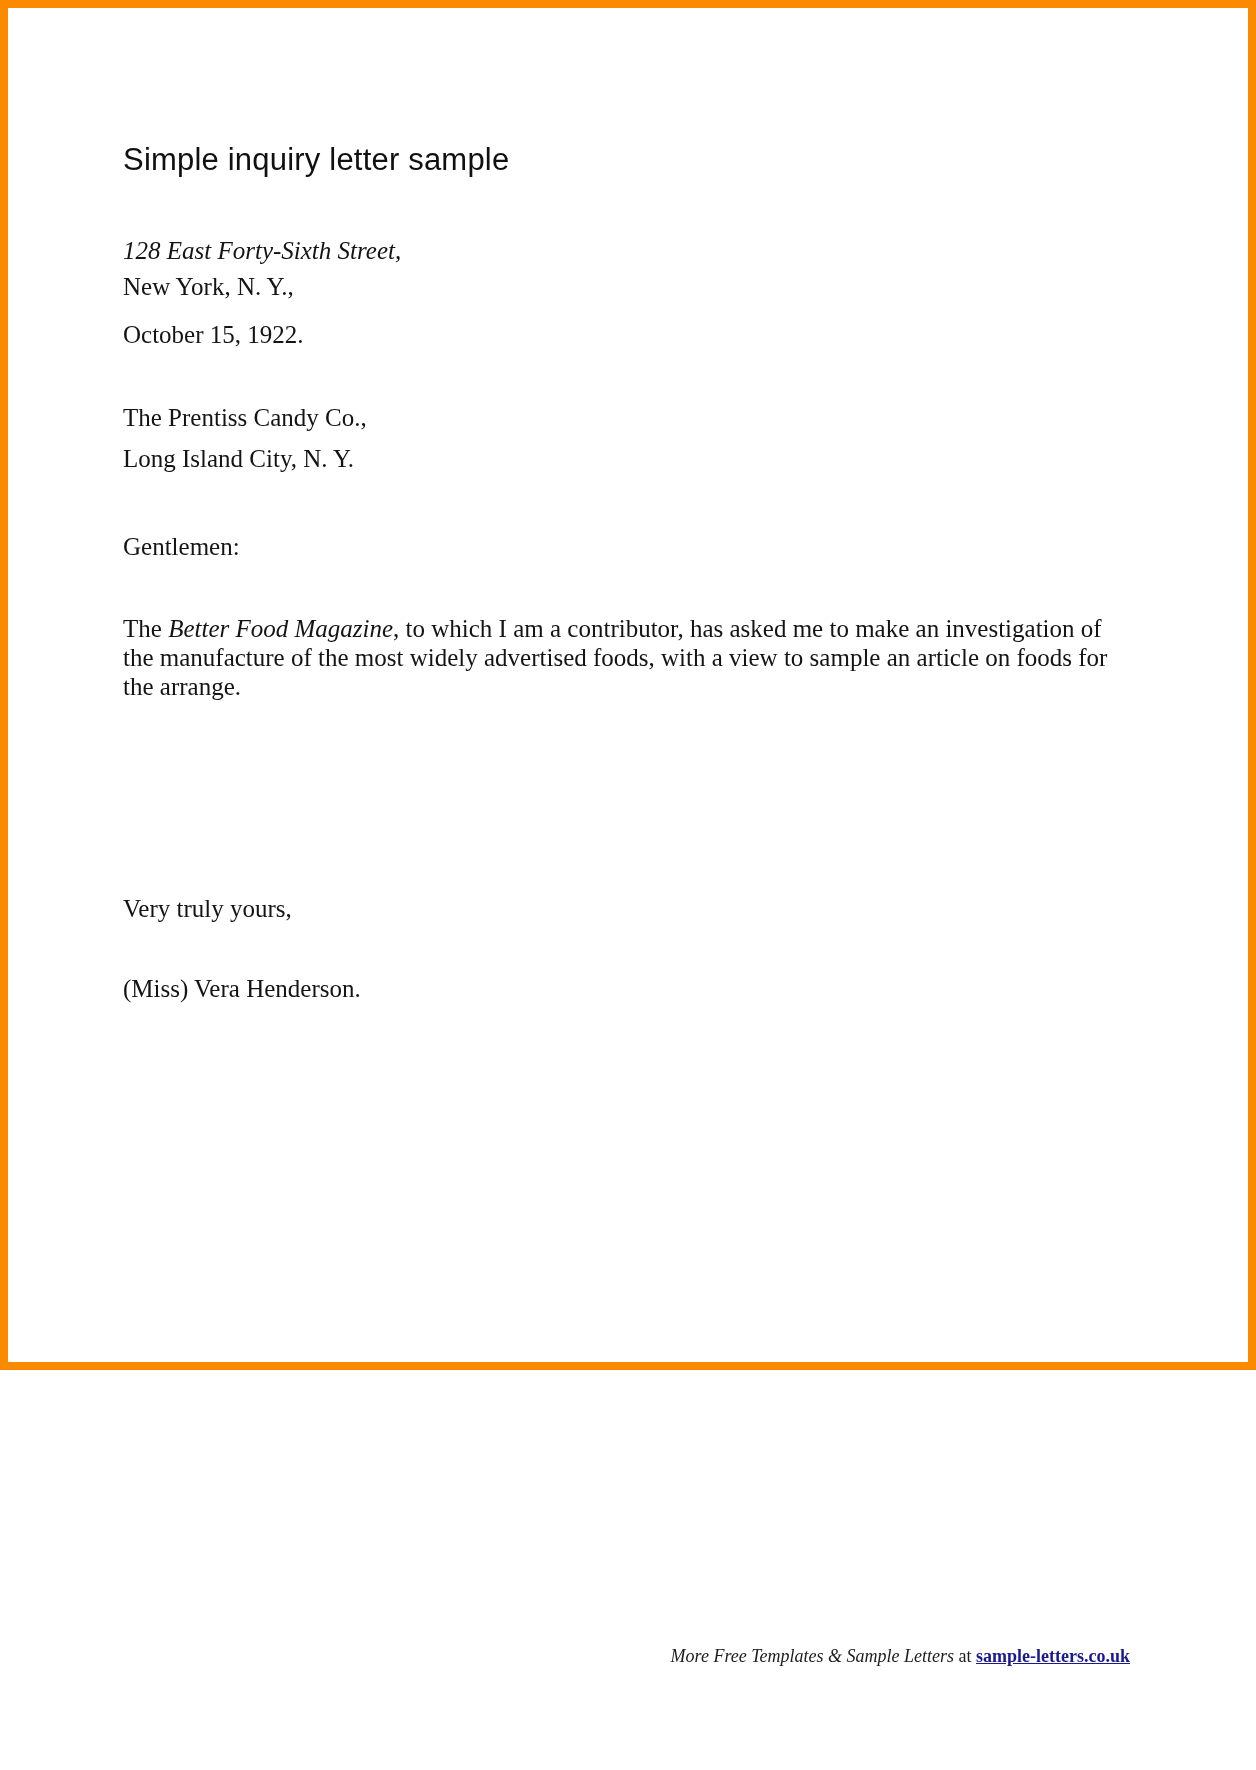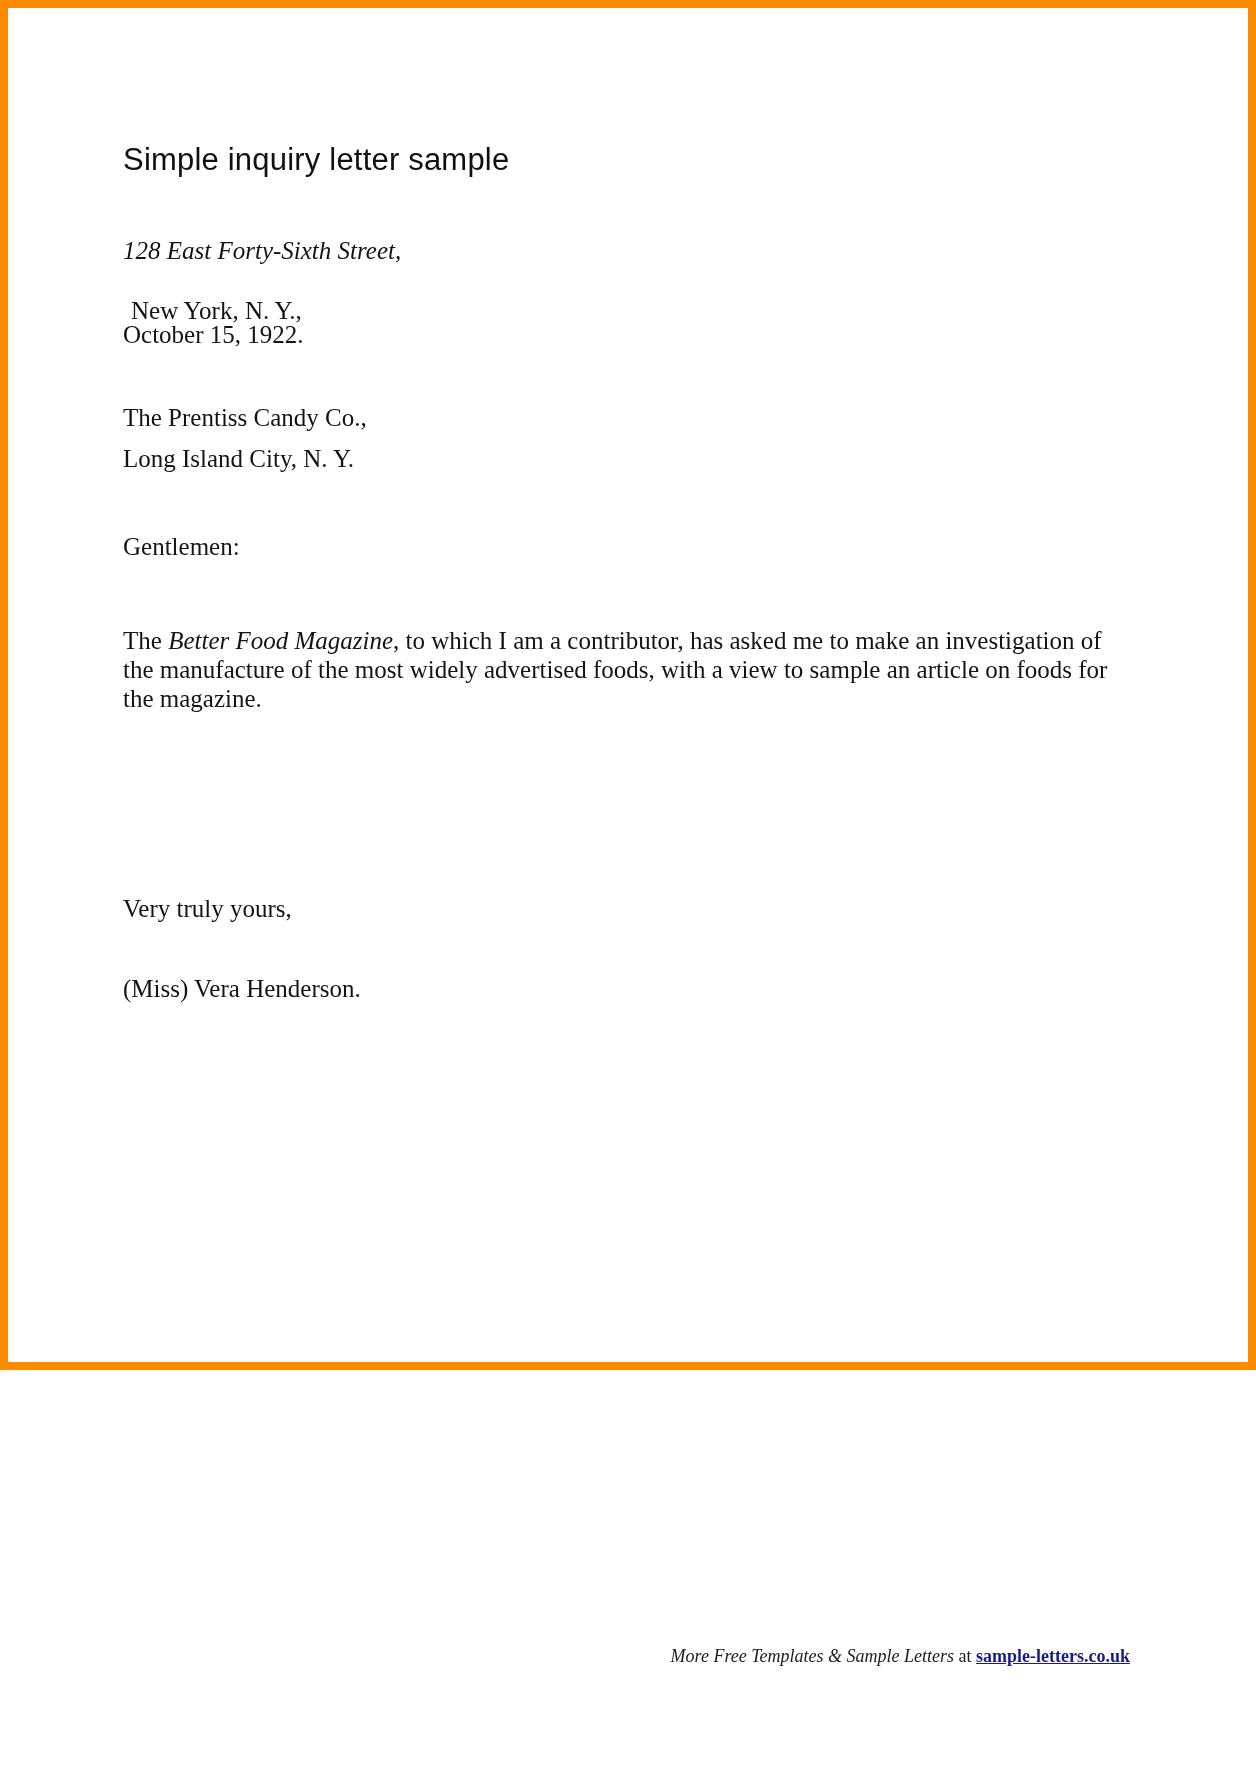--- a/index.html
+++ b/index.html
@@ -37,32 +37,31 @@
 
   .serif-line {
     left: 115px;
     font-size: 25px;
     line-height: 30px;
     white-space: nowrap;
   }
   .italic { font-style: italic; }
 
   .l-street  { top: 228px; }
-  .l-city    { top: 288px; margin-left: 8px; }
+  .l-city    { top: 264px; }
   .l-date    { top: 312px; }
   .l-company { top: 395px; }
   .l-rcity   { top: 436px; }
   .l-salut   { top: 524px; }
 
   .para {
     left: 115px;
     font-size: 25px;
     line-height: 29px;
     white-space: nowrap;
-    margin-top: 12px;
   }
   .p1 { top: 606px; }
   .p2 { top: 744px; }
   .pline { display: block; }
 
   .l-closing   { top: 886px; }
   .l-signature { top: 966px; }
 
   .footer {
     top: 1601px;
@@ -99,21 +98,21 @@
   <div>
     <p class="abs serif-line l-company">The Prentiss Candy Co.,</p>
     <p class="abs serif-line l-rcity">Long Island City, N. Y.</p>
   </div>
 
   <p class="abs serif-line l-salut">Gentlemen:</p>
 
   <p class="abs para p1">
     <span class="pline"><span>The </span><em class="italic">Better Food Magazine</em><span>, to which I am a contributor, has asked me to make an investigation of</span></span>
     <span class="pline">the manufacture of the most widely advertised foods, with a view to sample an article on foods for</span>
-    <span class="pline">the magazine.</span>
+    <span class="pline">the arrange.</span>
   </p>
 
 
   <p class="abs serif-line l-closing">Very truly yours,</p>
   <p class="abs serif-line l-signature">(Miss) Vera Henderson.</p>
 
   <div class="abs footer">
     <span class="f-italic">More Free Templates &amp; Sample Letters</span><span class="f-at"> at </span><a class="f-link">sample-letters.co.uk</a>
   </div>
 

